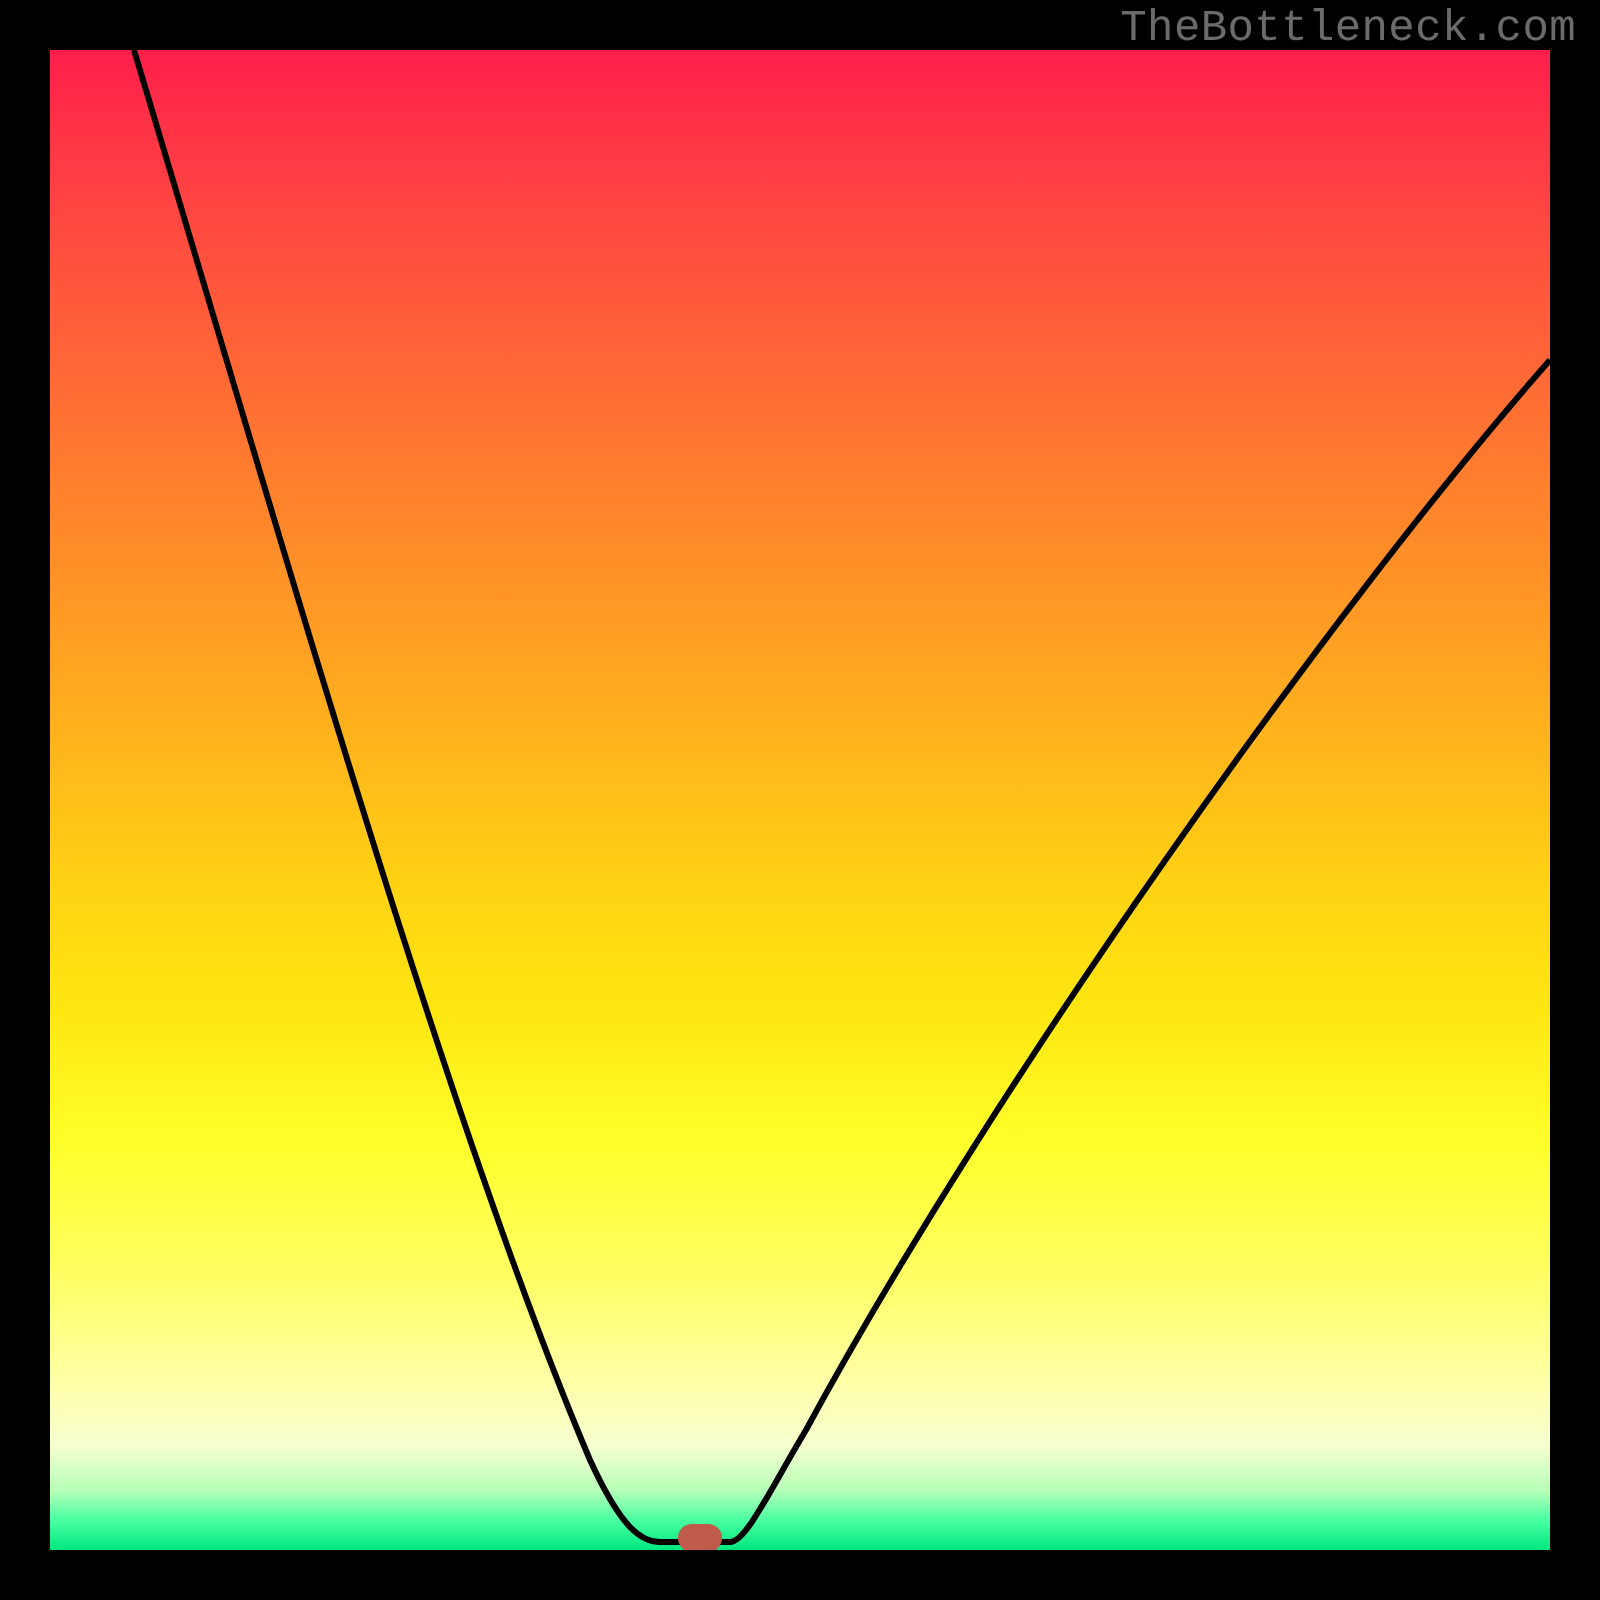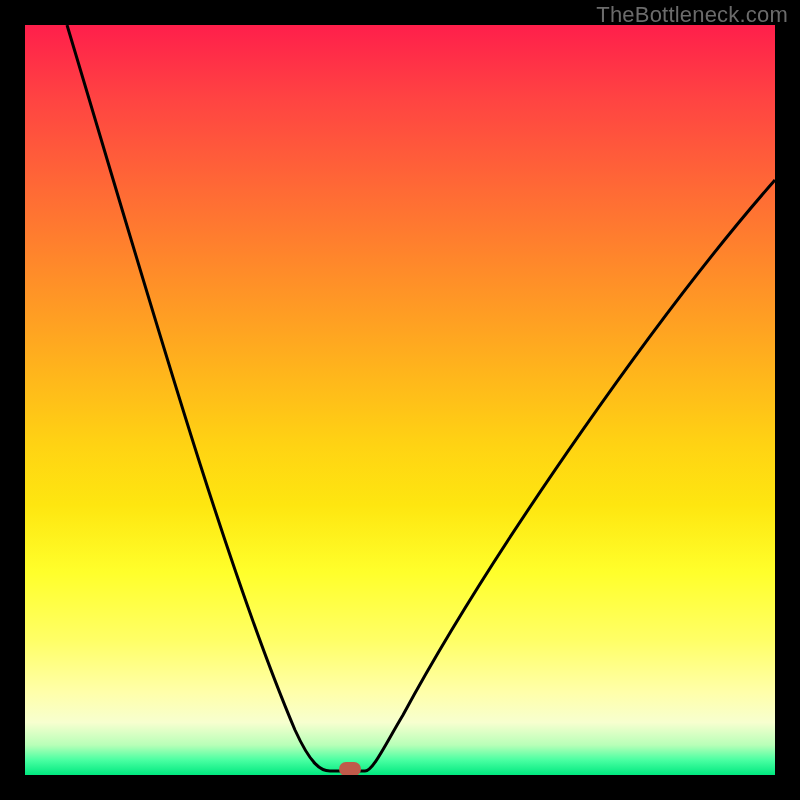--- a/index.html
+++ b/index.html
@@ -11,20 +11,21 @@
     overflow: hidden;
     font-family: Arial, Helvetica, sans-serif;
   }
   .frame {
     position: absolute;
     left: 0;
     top: 0;
     width: 800px;
     height: 800px;
     background: #000;
+    font-family: Liberation Mono, monospace;
   }
   .plot {
     position: absolute;
     left: 25px;
     top: 25px;
     width: 750px;
     height: 750px;
     overflow: hidden;
   }
   

